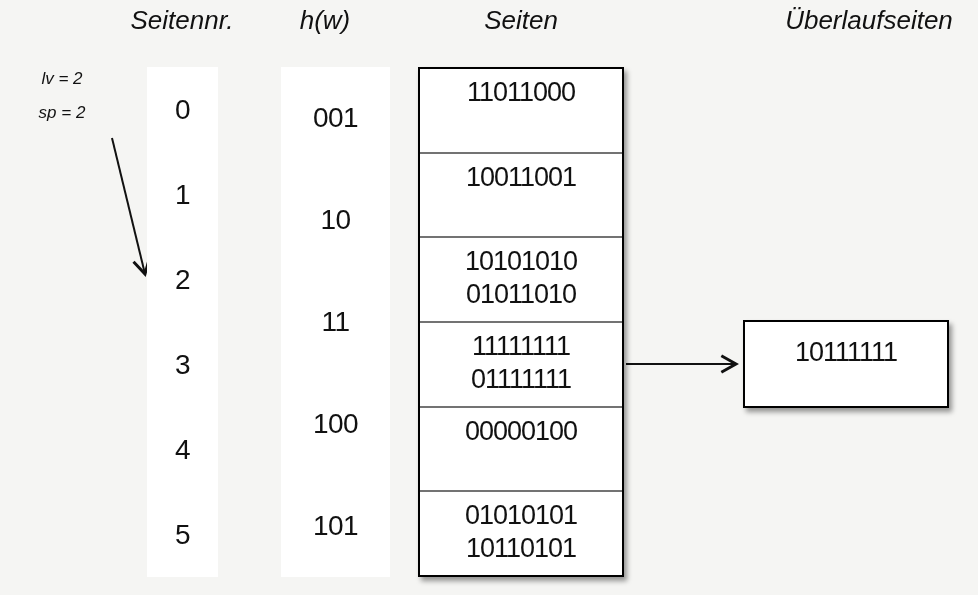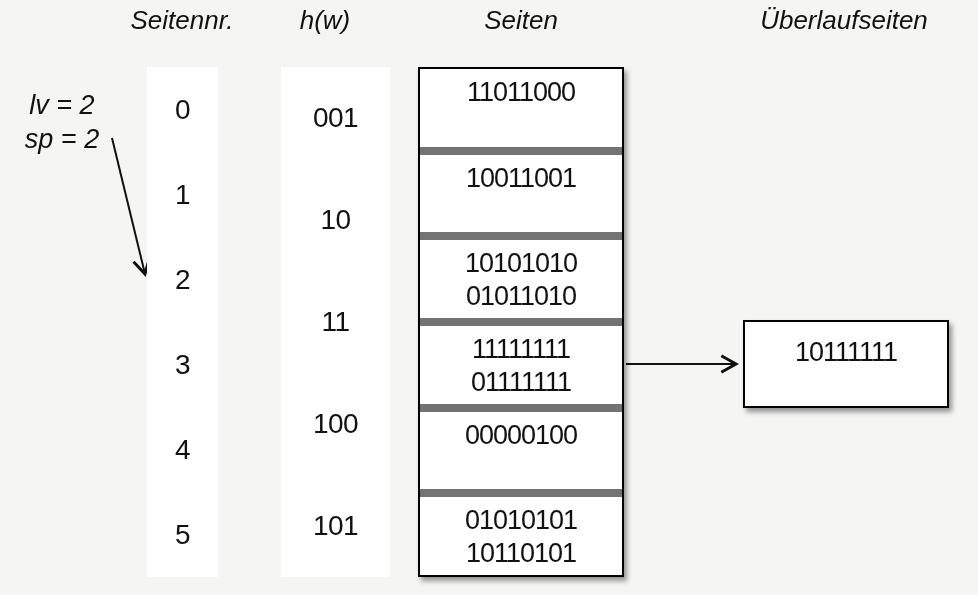--- a/index.html
+++ b/index.html
@@ -25,24 +25,23 @@
     font-weight: 500;
     white-space: nowrap;
   }
   .annotation {
     position: absolute;
     left: 14px;
     top: 62px;
     width: 96px;
     text-align: center;
     font-style: italic;
-    font-size: 27px;
+    font-size: 17px;
     line-height: 34px;
     white-space: nowrap;
-    margin-top: 26px;
   }
   .arrows {
     position: absolute;
     left: 0; top: 0;
     width: 978px; height: 595px;
     pointer-events: none;
   }
   .whitecol {
     position: absolute;
     top: 67px;
@@ -68,21 +67,21 @@
     width: 206px;
     height: 510px;
     background: #ffffff;
     border: 2px solid #000;
     box-shadow: 3px 4px 5px rgba(0,0,0,0.40);
     display: flex;
     flex-direction: column;
   }
   .pages .page-cell {
     flex: 1;
-    border-bottom: 8px solid #737373;
+    border-bottom: 2px solid #737373;
     padding-top: 7px;
     text-align: center;
   }
   .pages .page-cell:last-child { border-bottom: none; }
   .bin {
     font-size: 27px;
     line-height: 33px;
     letter-spacing: -1px;
     white-space: nowrap;
   }
@@ -100,21 +99,21 @@
   }
 </style>
 </head>
 <body>
 
 <div class="canvas">
 
   <div class="hdr" style="left:182px">Seitennr.</div>
   <div class="hdr" style="left:325px">h(w)</div>
   <div class="hdr" style="left:521px">Seiten</div>
-  <div class="hdr" style="left:844px">Überlaufseiten</div>
+  <div class="hdr" style="left:869px">Überlaufseiten</div>
 
   <div class="annotation">
     <div>lv = 2</div>
     <div>sp = 2</div>
   </div>
 
   <svg class="arrows" viewBox="0 0 978 595" xmlns="http://www.w3.org/2000/svg">
     <defs>
       <marker id="openArrow" viewBox="0 0 12 12" refX="10" refY="6" markerWidth="11" markerHeight="11" orient="auto-start-reverse">
         <path d="M2,1.5 L10,6 L2,10.5" fill="none" stroke="#111" stroke-width="1.6"></path>

